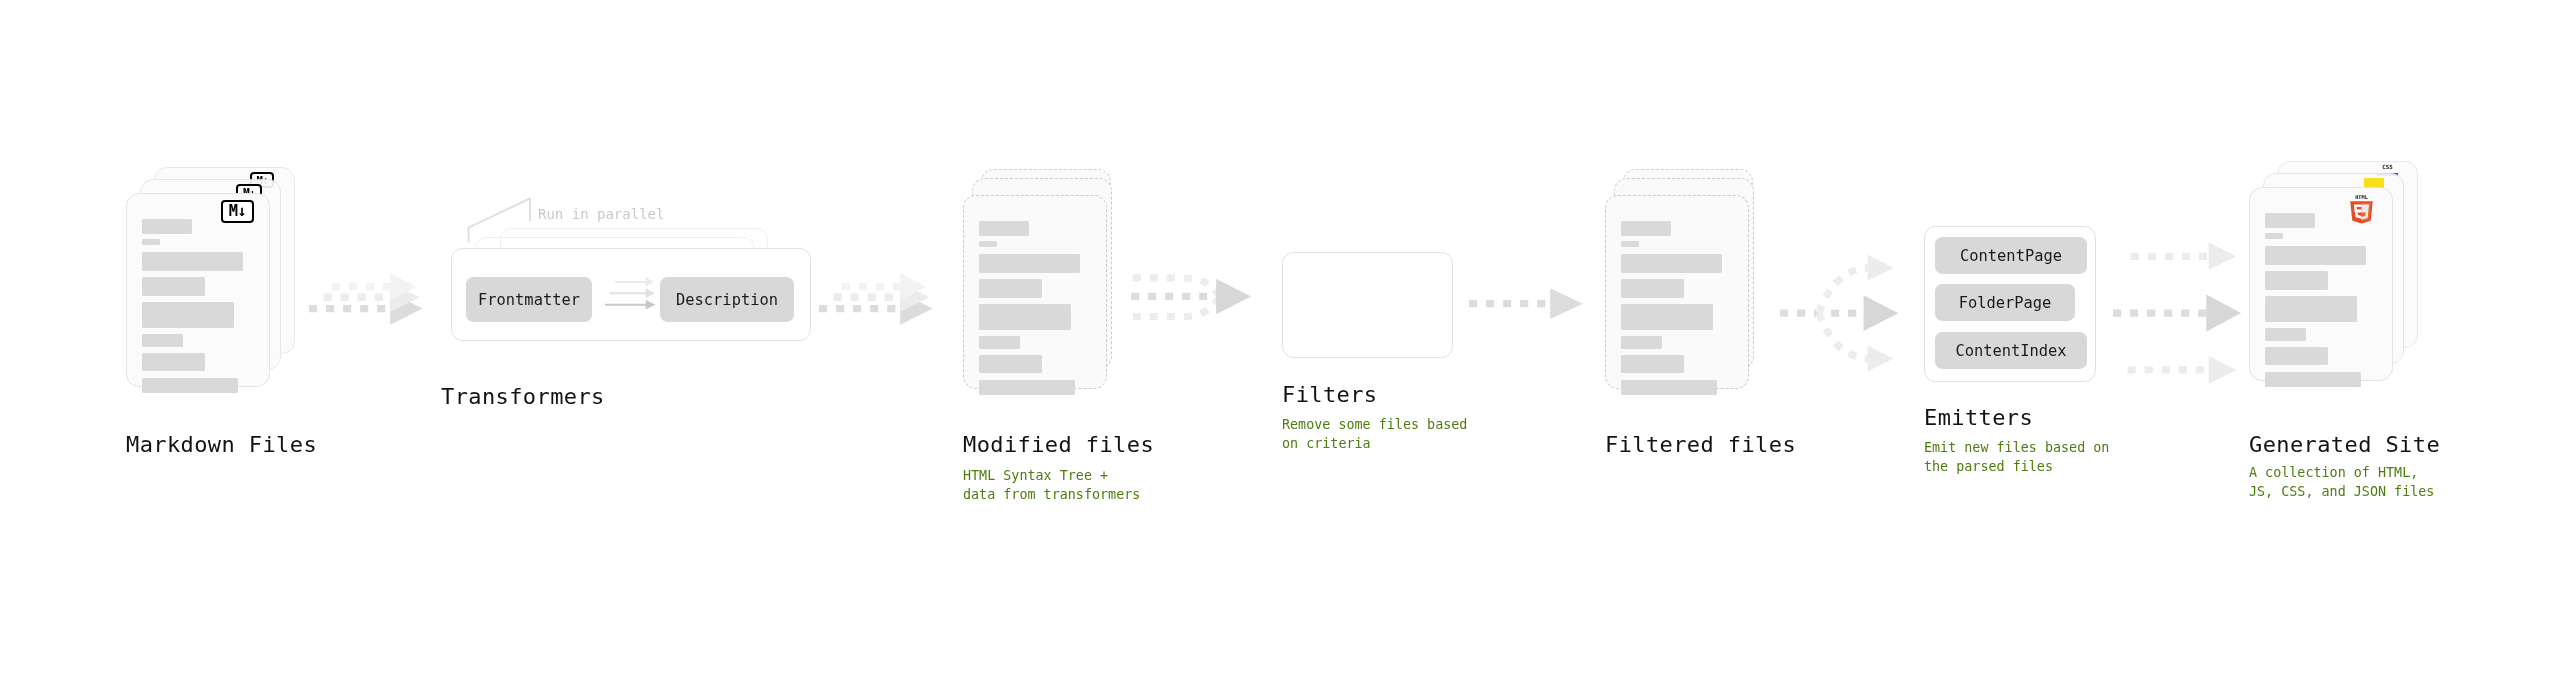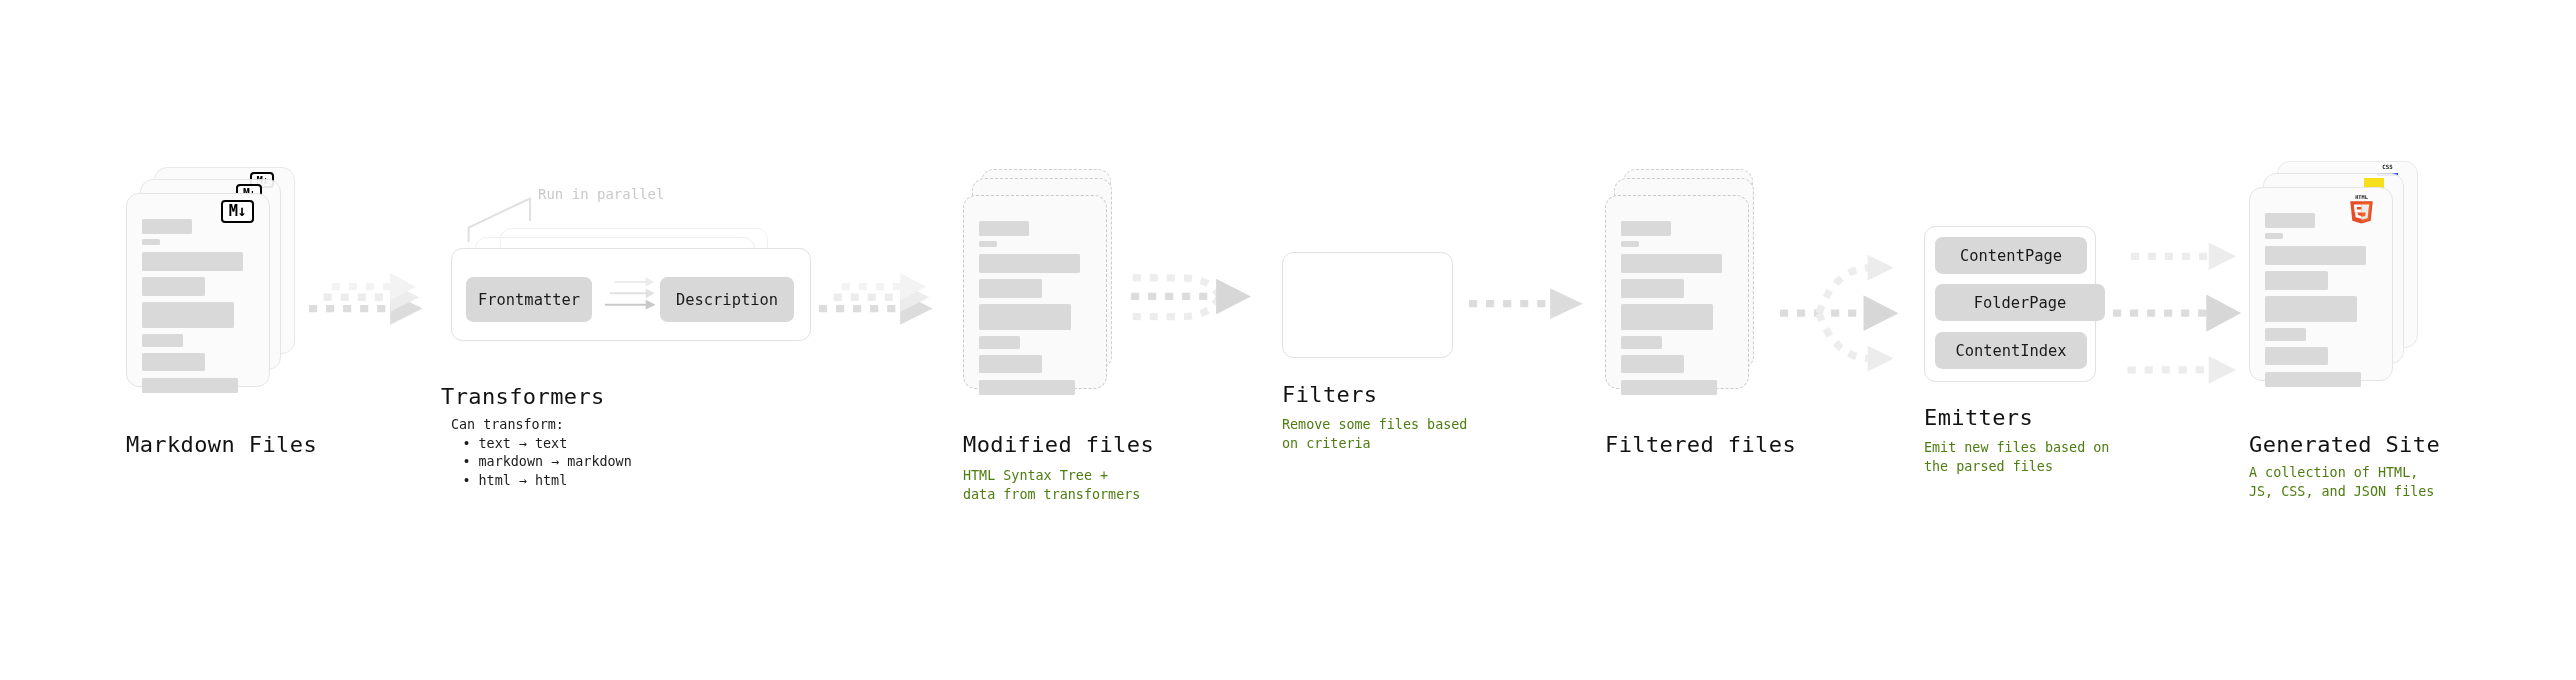--- a/index.html
+++ b/index.html
@@ -134,21 +134,21 @@
       <line x1="28" y1="23" x2="108" y2="23" stroke="#f3f3f3"></line>
     </g>
     <polygon points="100,30 140,50 100,70" fill="#dcdcdc"></polygon>
     <polygon points="100,18 136,36 100,54" fill="#ececec"></polygon>
     <polygon points="100,6 132,23 100,40" fill="#f3f3f3"></polygon>
   </svg>
 
   <svg class="abs" style="left:467px;top:195px;width:93px;height:49px;" viewBox="0 0 115 60" width="93" height="49">
     <path d="M 2 58 L 2 40 L 78 4 L 78 32" stroke="#e0e0e0" stroke-width="2.5" fill="none" stroke-linejoin="round"></path>
   </svg>
-  <div class="paracaption" style="left:538px;top:186px;">Run in parallel</div>
+  <div class="paracaption" style="left:538px;top:206px;">Run in parallel</div>
 
   <div class="group-box ghost" style="left:500px;top:228px;width:268px;height:89px;"></div>
   <div class="pill ghost" style="left:515px;top:255px;width:102px;height:45px;">Frontmatter</div>
   <div class="pill ghost" style="left:650px;top:255px;width:106px;height:45px;">Description</div>
 
   <div class="group-box ghost" style="left:475px;top:237px;width:280px;height:91px;"></div>
   <div class="pill ghost2" style="left:485px;top:267px;width:104px;height:44px;">Frontmatter</div>
   <div class="pill ghost2" style="left:660px;top:267px;width:110px;height:44px;">Description</div>
 
   <div class="group-box" style="left:451px;top:248px;width:360px;height:93px;"></div>
@@ -161,26 +161,20 @@
     </g>
     <polygon points="50,39 62,45 50,51" fill="#c9c9c9"></polygon>
     <polygon points="50,25 61,31 50,37" fill="#e1e1e1"></polygon>
     <polygon points="50,11 60,17 50,23" fill="#ececec"></polygon>
   </svg>
 
   <div class="pill" style="left:466px;top:277px;width:126px;height:45px;">Frontmatter</div>
   <div class="pill" style="left:660px;top:277px;width:134px;height:45px;">Description</div>
 
   <div class="title" style="left:441px;top:384px;">Transformers</div>
-  <div class="bullets" style="left:451px;top:416px;">
-    <div class="b-head">Can transform:</div>
-    <div class="b-row">• text → text</div>
-    <div class="b-row">• markdown → markdown</div>
-    <div class="b-row">• html → html</div>
-  </div>
 
   <svg class="abs" style="left:819px;top:268px;width:138px;height:65px;" viewBox="0 0 170 80" width="138" height="65">
     <g stroke-width="9" stroke-dasharray="10 11" fill="none">
       <line x1="0" y1="50" x2="108" y2="50" stroke="#dcdcdc"></line>
       <line x1="18" y1="36" x2="108" y2="36" stroke="#ececec"></line>
       <line x1="28" y1="23" x2="108" y2="23" stroke="#f3f3f3"></line>
     </g>
     <polygon points="100,30 140,50 100,70" fill="#dcdcdc"></polygon>
     <polygon points="100,18 136,36 100,54" fill="#ececec"></polygon>
     <polygon points="100,6 132,23 100,40" fill="#f3f3f3"></polygon>
@@ -248,21 +242,21 @@
       <path d="M 48 100 Q 68 44 112 44" stroke="#ededed"></path>
       <path d="M 48 100 Q 68 156 112 156" stroke="#ededed"></path>
     </g>
     <polygon points="103,78 146,100 103,122" fill="#d7d7d7"></polygon>
     <polygon points="108,28 140,44 108,60" fill="#ececec"></polygon>
     <polygon points="108,140 140,156 108,172" fill="#ececec"></polygon>
   </svg>
 
   <div class="group-box" style="left:1924px;top:226px;width:172px;height:156px;"></div>
   <div class="pill" style="left:1935px;top:237px;width:152px;height:37px;">ContentPage</div>
-  <div class="pill" style="left:1935px;top:284px;width:170px;height:37px;">FolderPage</div>
+  <div class="pill" style="left:1935px;top:284px;width:140px;height:37px;">FolderPage</div>
   <div class="pill" style="left:1935px;top:332px;width:152px;height:37px;">ContentIndex</div>
 
   <div class="title" style="left:1924px;top:405px;">Emitters</div>
   <div class="subtitle" style="left:1924px;top:439px;">Emit new files based on
 the parsed files</div>
 
   <svg class="abs" style="left:2113px;top:236px;width:146px;height:138px;" viewBox="0 0 180 170" width="146" height="138">
     <g fill="none" stroke-width="9" stroke-dasharray="10 11">
       <path d="M 22 25 L 122 25" stroke="#ececec"></path>
       <path d="M 0 95 L 122 95" stroke="#dcdcdc"></path>

